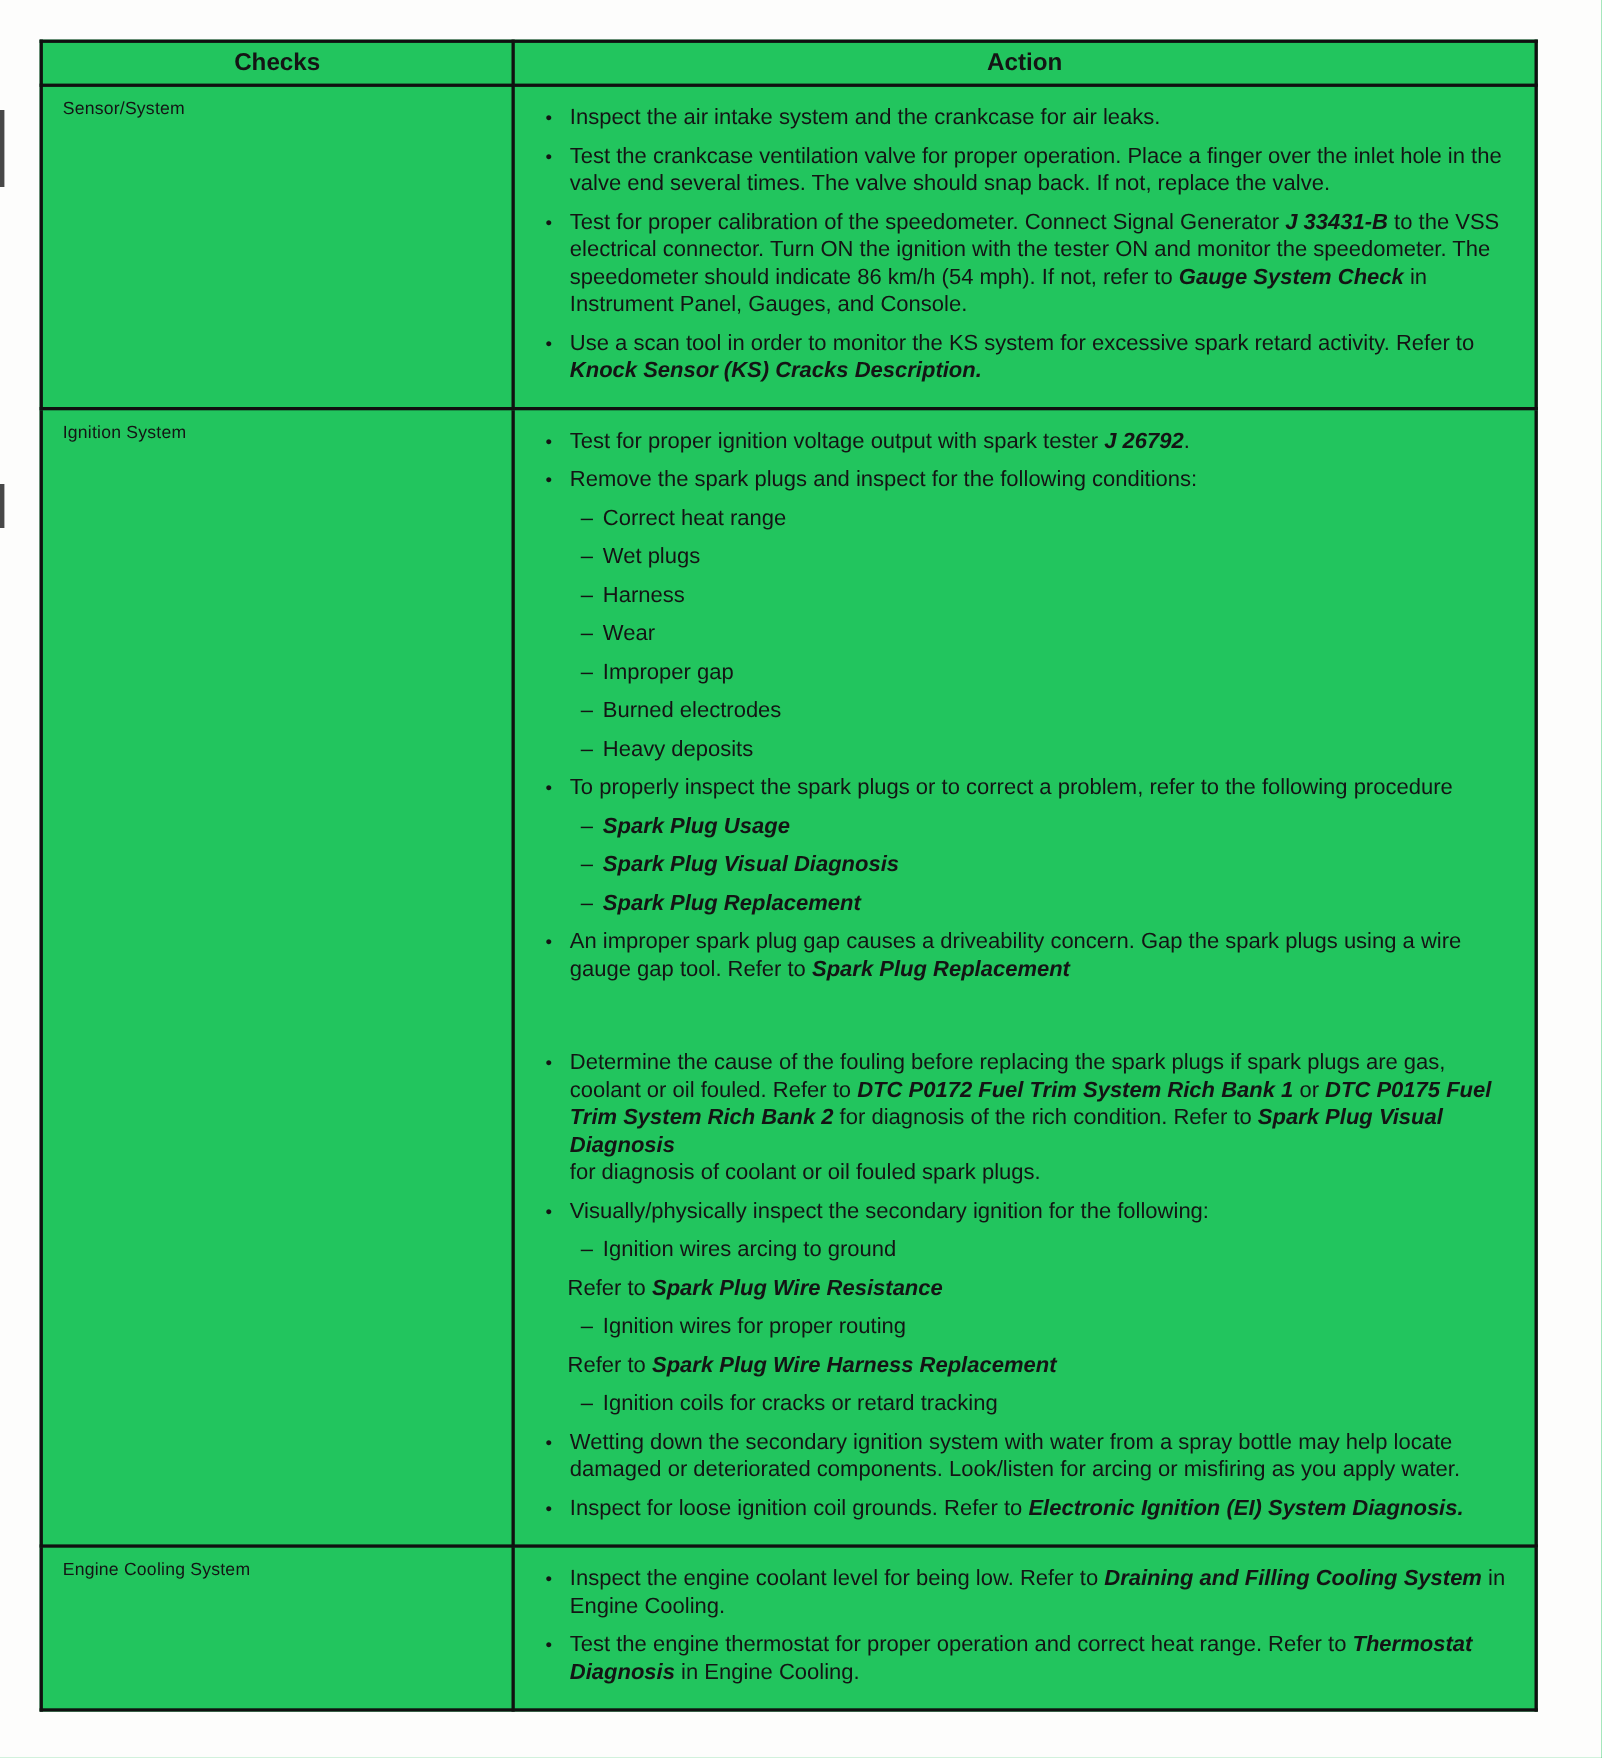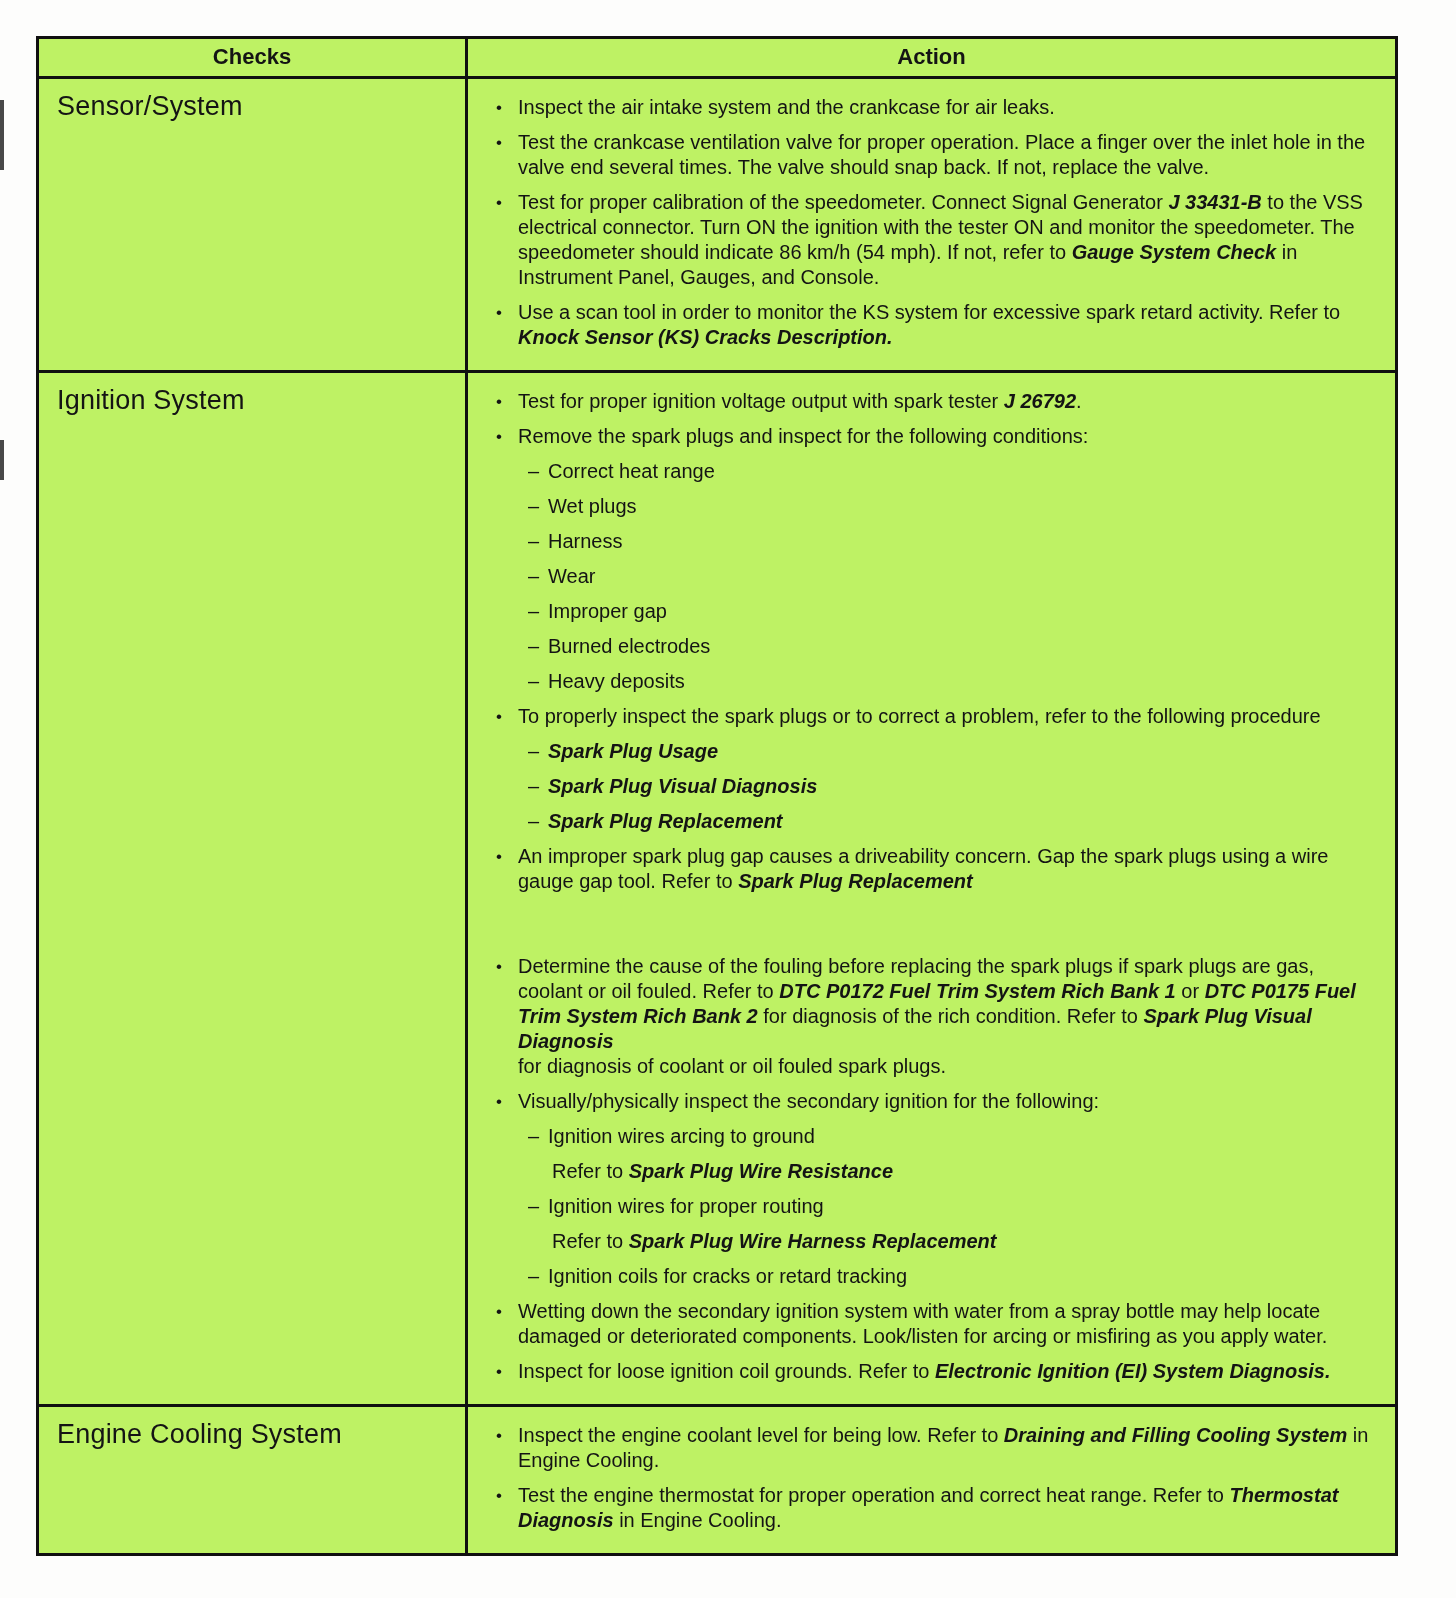--- a/index.html
+++ b/index.html
@@ -12,48 +12,48 @@
     position: relative;
     overflow: hidden;
   }
   .page { position: absolute; inset: 0; }
   table.checks-table {
     position: absolute;
     left: 36px; top: 36px;
     width: 1362px;
     border-collapse: collapse;
     table-layout: fixed;
-    background: #bef264;
+    background: #22c55e;
   }
   table.checks-table, th, td { border: 3px solid #101010; }
   th {
     font-size: 22px; font-weight: bold;
     padding: 5px 4px 6px 4px;
     text-align: center;
     vertical-align: middle;
   }
   th.col-checks { width: 429px; }
   td { vertical-align: top; }
   td.check-cell {
-    font-size: 27px;
+    font-size: 16px;
     padding: 12px 10px 10px 18px;
     letter-spacing: 0.2px;
   }
   td.action-cell {
     font-size: 20px;
     line-height: 25px;
     padding: 6px 14px 10px 0;
   }
   .item { position: relative; }
   .item .marker { position: absolute; top: 0; }
   .item.bullet { padding-left: 50px; margin: 10px 0; }
   .item.bullet > .marker { left: 28px; font-size: 17px; }
   .item.dash { padding-left: 80px; margin: 10px 0; }
   .item.dash > .marker { left: 60px; }
-  .item.refer { padding-left: 84px; margin: 10px 0; }
+  .item.refer { padding-left: 48px; margin: 10px 0; }
   .item.spacer { height: 40px; }
   .it { font-style: italic; font-weight: bold; }
   .scan-artifact {
     position: absolute; left: 0; width: 4px;
     background: #1a1a1a; opacity: 0.8;
   }
 </style>
 </head>
 <body>
 

